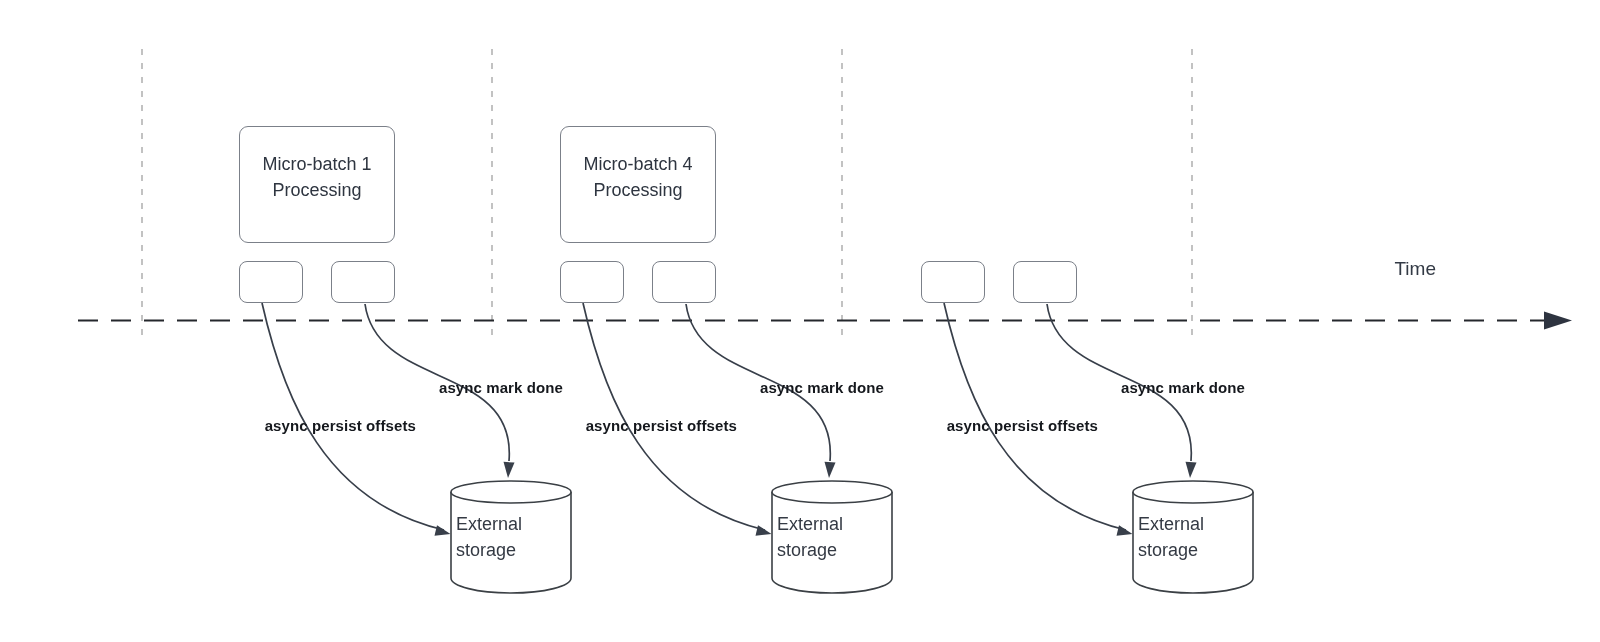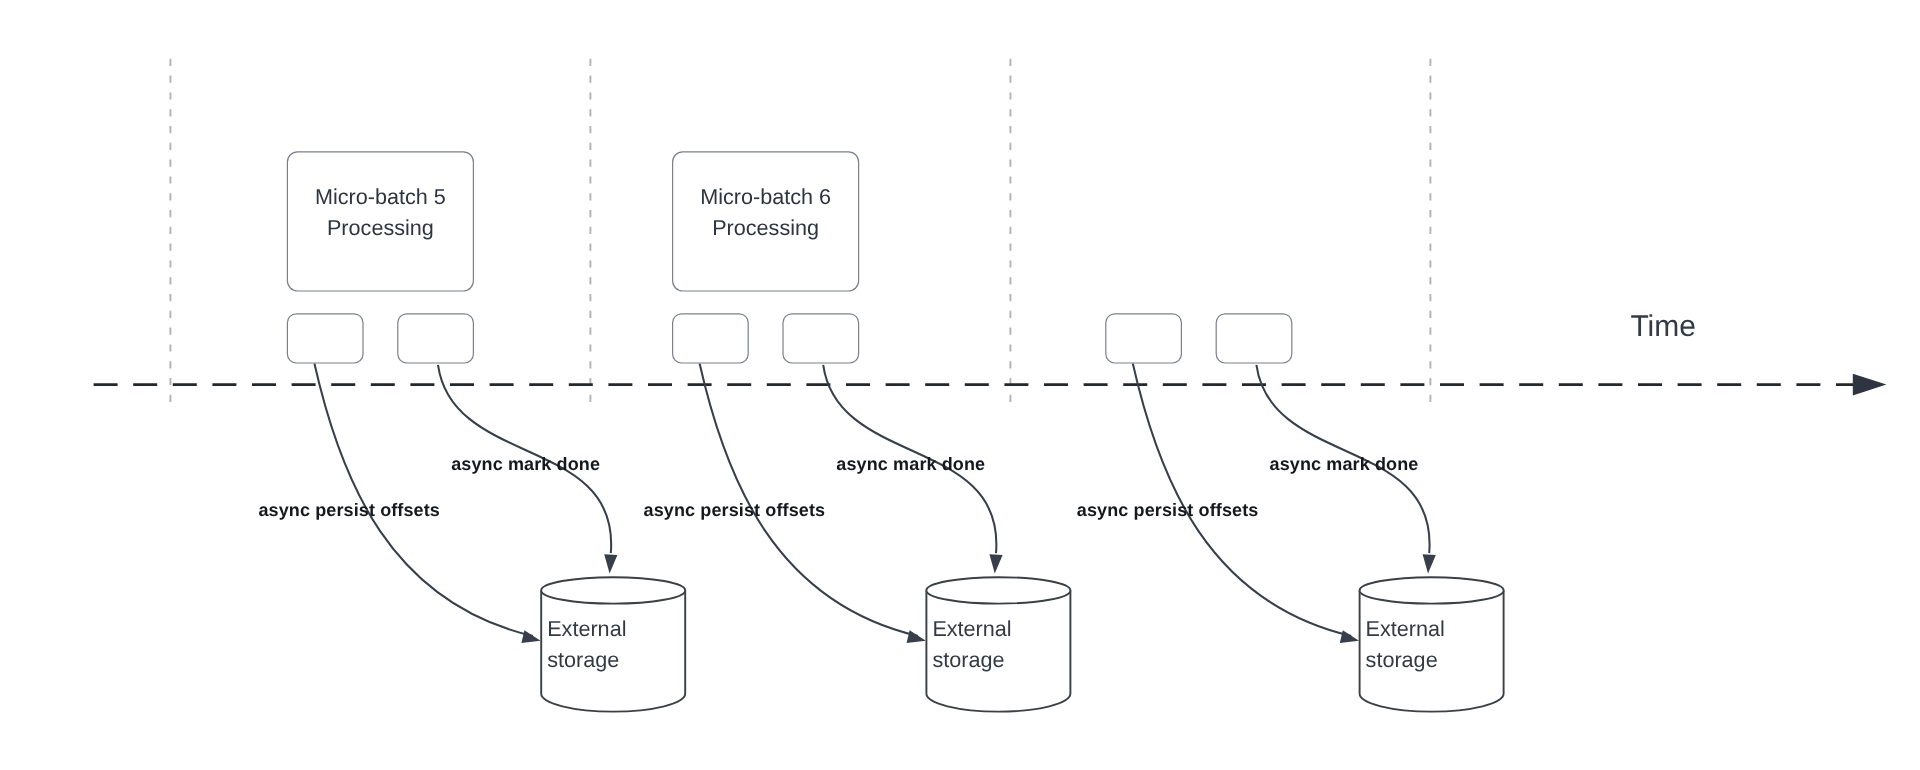--- a/index.html
+++ b/index.html
@@ -54,21 +54,21 @@
     border: 1.4px solid #7b8089;
     border-radius: 8px;
     background: #ffffff;
   }
   .mini-left  { left: calc(239px + var(--dx)); }
   .mini-right { left: calc(331px + var(--dx)); }
 
   .arrow-label {
     position: absolute;
     width: 250px;
-    text-align: center;
+    text-align: right;
     font-size: 15px;
     font-weight: bold;
     color: #15181d;
     letter-spacing: 0.1px;
   }
   .persist-label { left: calc(166px + var(--dx)); top: 417px; }
   .done-label    { left: calc(313px + var(--dx)); top: 379px; }
 
   .storage-label {
     position: absolute;
@@ -77,22 +77,22 @@
     width: 110px;
     font-size: 18px;
     line-height: 26px;
     color: #343a44;
   }
   .time-label {
     position: absolute;
     left: 1336px;
     top: 258px;
     width: 100px;
-    text-align: center;
-    font-size: 25px;
+    text-align: right;
+    font-size: 19px;
     color: #333a45;
   }
 </style>
 </head>
 <body>
 
 <div class="canvas">
 
   <svg class="wires" viewBox="0 0 1600 642">
 
@@ -128,30 +128,30 @@
       <path d="M262,303 C284,400 325,502 444,530" fill="none" stroke="#383f4a" stroke-width="1.7"></path>
       <polygon points="450.5,534 434.5,535.8 437,525.2" fill="#383f4a"></polygon>
       <path d="M365,304 C377,390 517,363 509,461" fill="none" stroke="#383f4a" stroke-width="1.7"></path>
       <polygon points="508,478 503.5,461.8 514.5,462.6" fill="#383f4a"></polygon>
       <path d="M451,492 L451,578 A60,15 0 0 0 571,578 L571,492" fill="#ffffff" stroke="#3b4045" stroke-width="1.6"></path>
       <ellipse cx="511" cy="492" rx="60" ry="11" fill="#ffffff" stroke="#3b4045" stroke-width="1.6"></ellipse>
     </g>
   </svg>
 
   <div class="proc-box b1">
-    <span>Micro-batch 5 Processing</span>
+    <span>Micro-batch 1 Processing</span>
   </div>
   <div class="mini-box mini-left b1"></div>
   <div class="mini-box mini-right b1"></div>
   <div class="arrow-label persist-label b1">async persist offsets</div>
   <div class="arrow-label done-label b1">async mark done</div>
   <div class="storage-label b1">External storage</div>
 
   <div class="proc-box b2">
-    <span>Micro-batch 6 Processing</span>
+    <span>Micro-batch 4 Processing</span>
   </div>
   <div class="mini-box mini-left b2"></div>
   <div class="mini-box mini-right b2"></div>
   <div class="arrow-label persist-label b2">async persist offsets</div>
   <div class="arrow-label done-label b2">async mark done</div>
   <div class="storage-label b2">External storage</div>
 
   <div class="mini-box mini-left b3"></div>
   <div class="mini-box mini-right b3"></div>
   <div class="arrow-label persist-label b3">async persist offsets</div>

